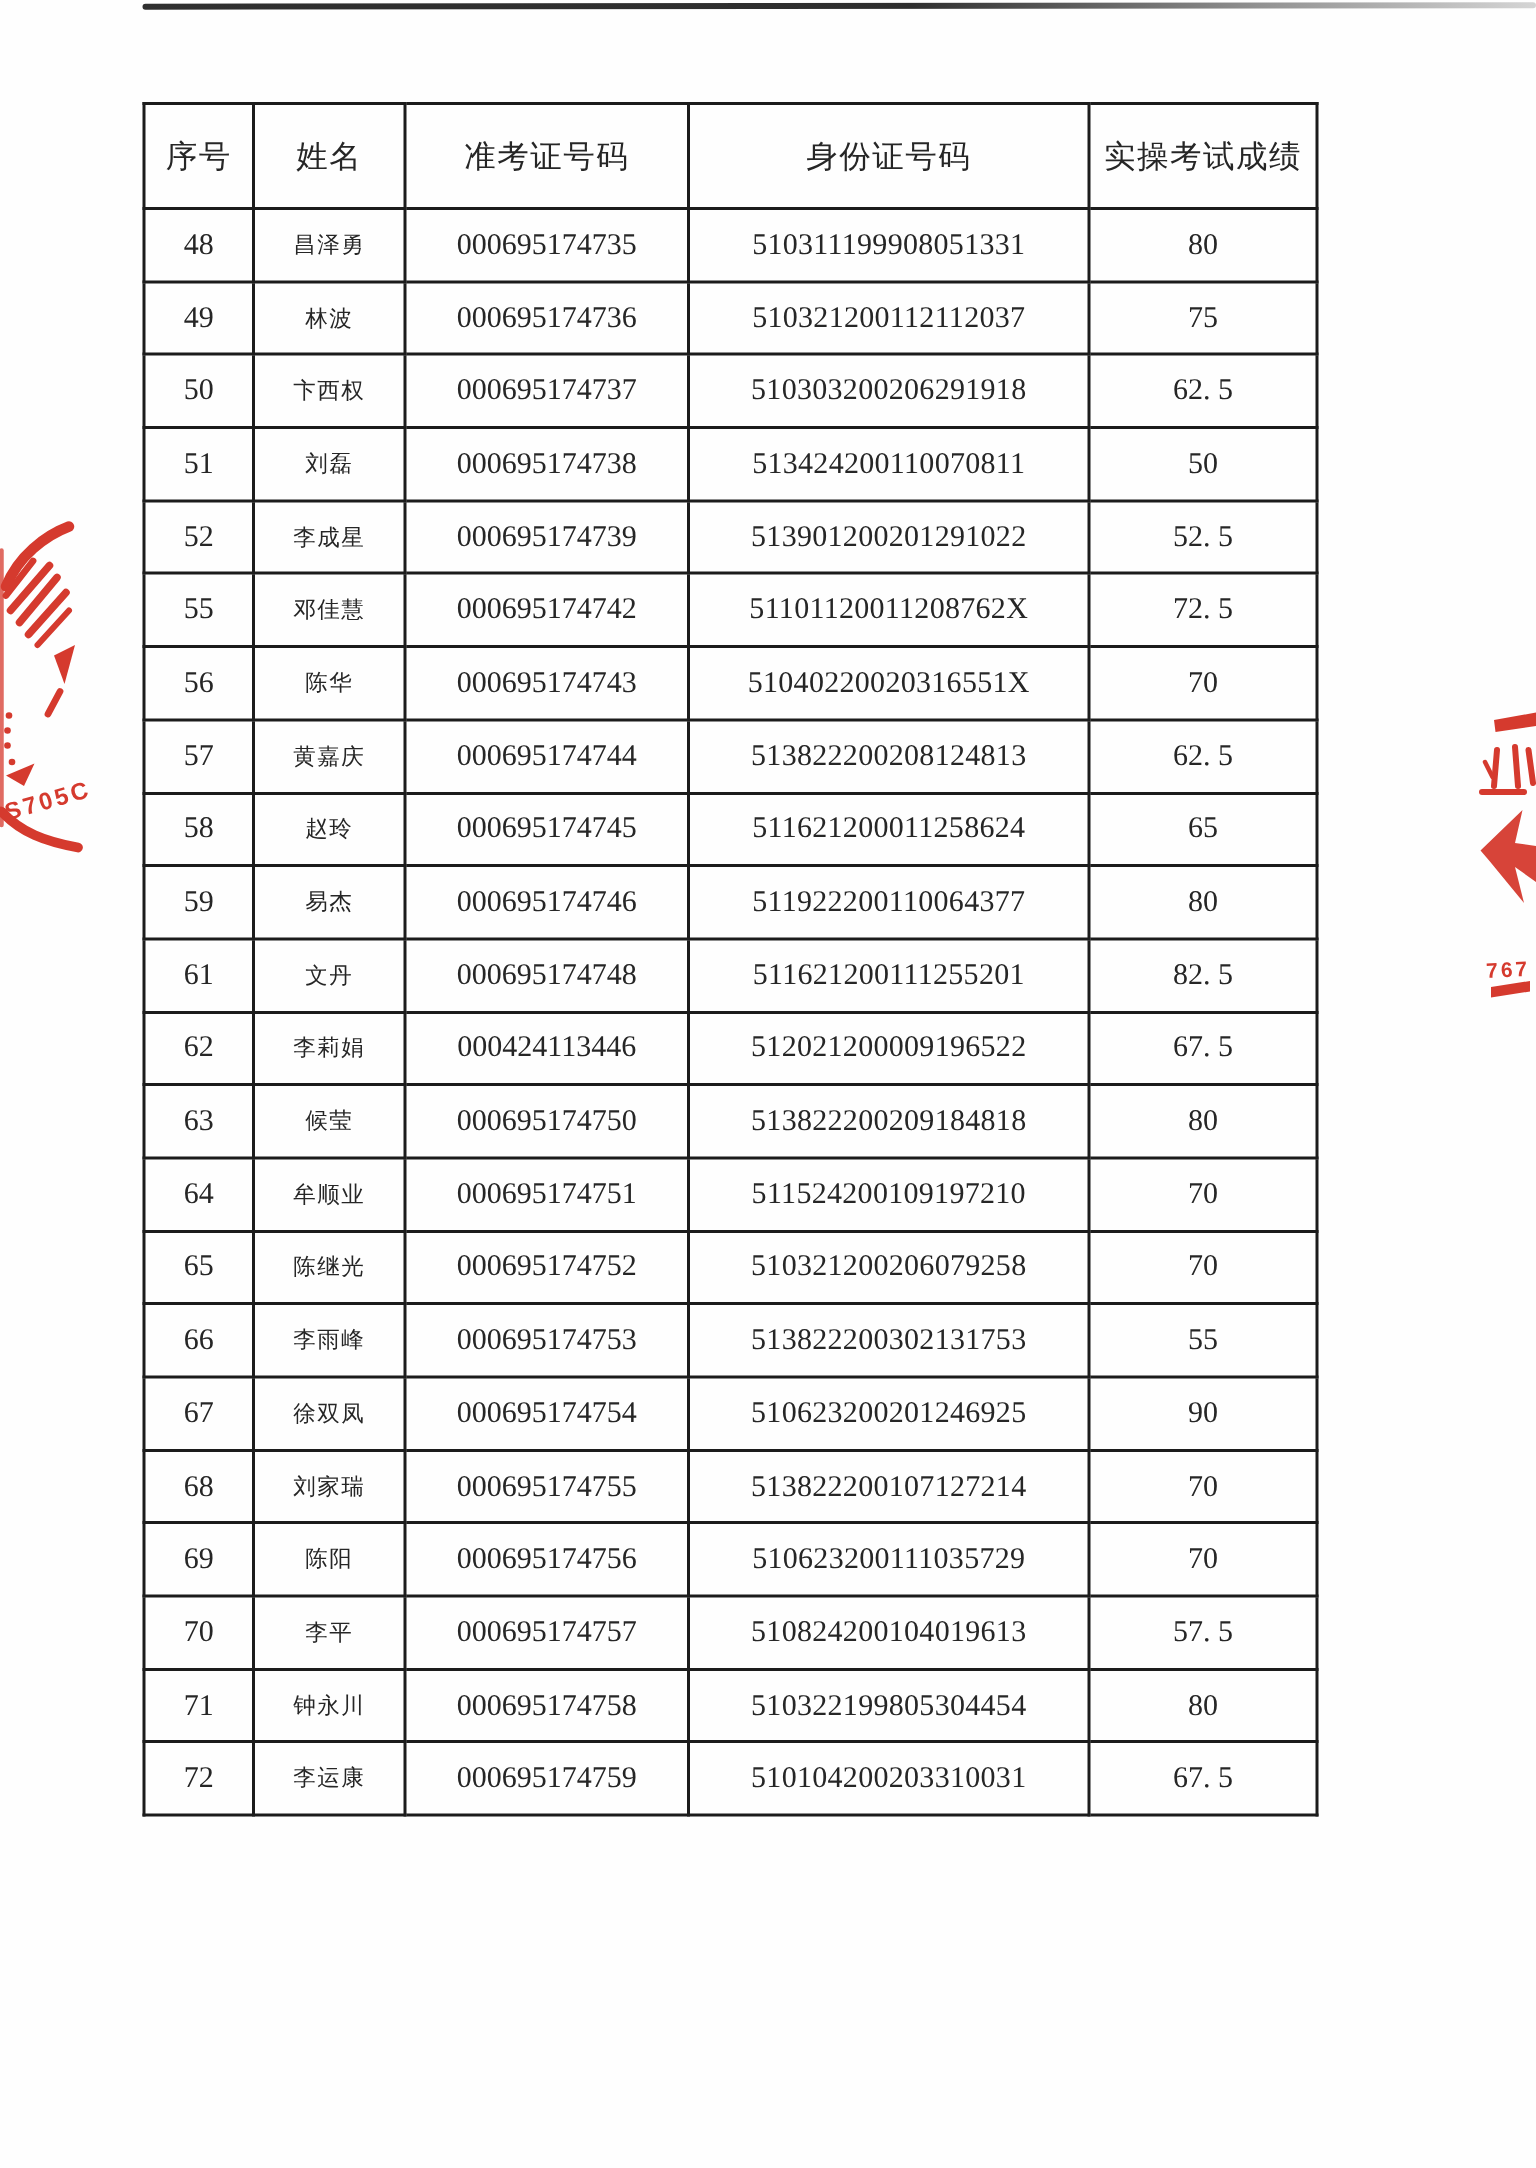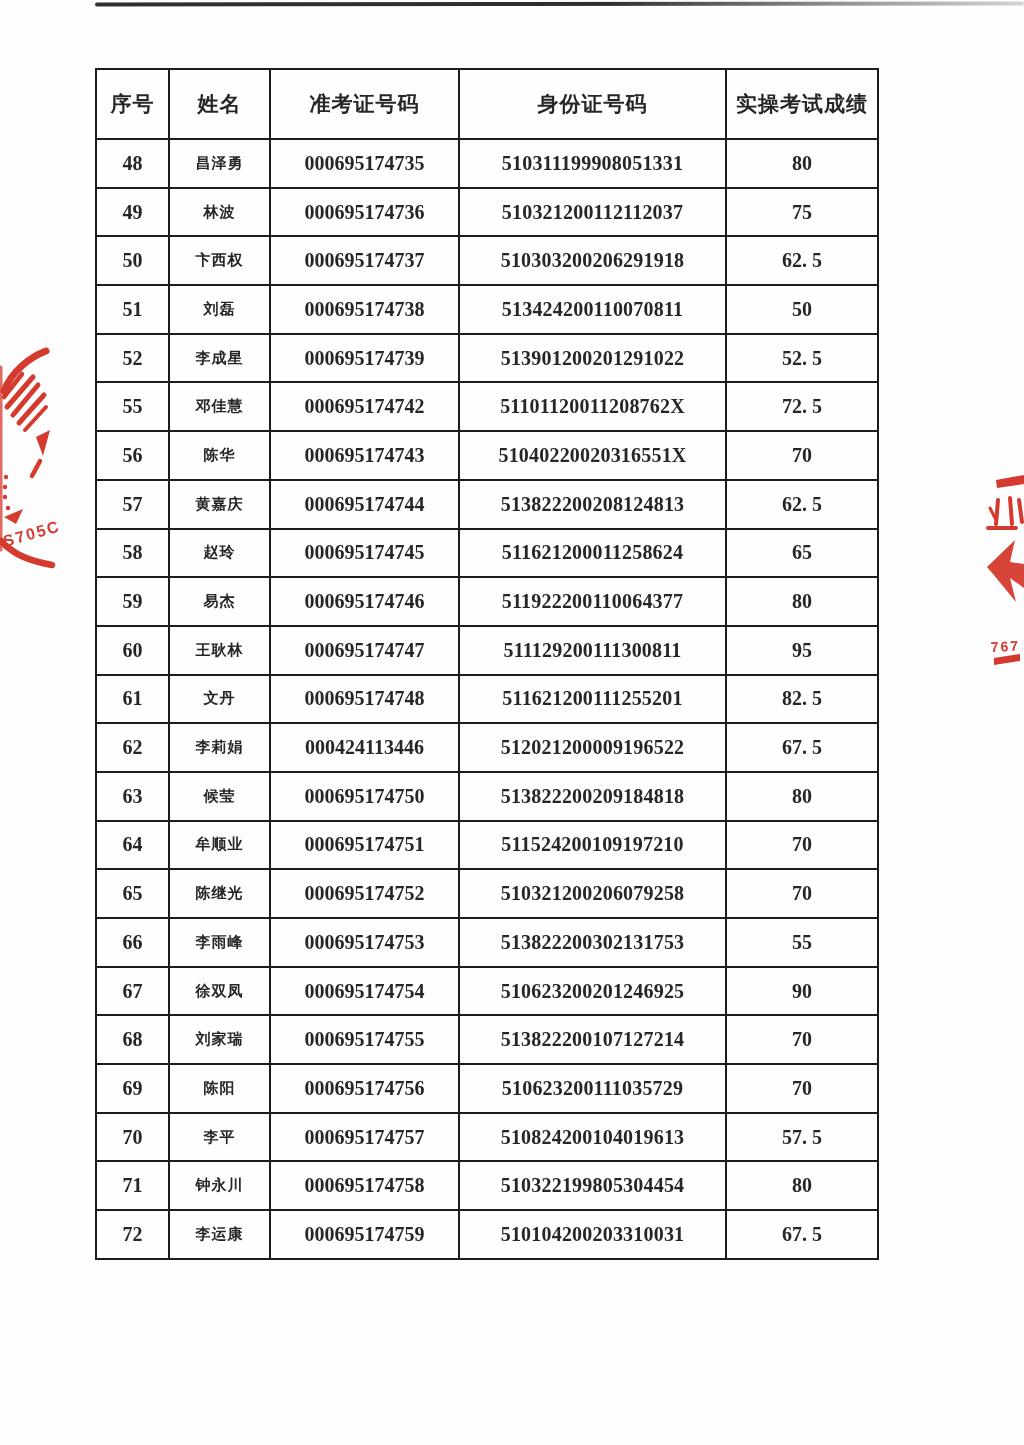--- a/index.html
+++ b/index.html
@@ -42,24 +42,24 @@
   .exam-table th, .exam-table td {
     border: 2.4px solid #1c1c1c;
     text-align: center;
     vertical-align: middle;
     color: #262626;
     padding: 0;
     overflow: hidden;
     white-space: nowrap;
   }
   .exam-table thead tr { height: 70px; }
-  .exam-table tbody tr { height: 48.7px; font-weight: bold; }
+  .exam-table tbody tr { height: 48.7px; }
   .exam-table th {
     font-size: 21px;
-    font-weight: 700;
+    font-weight: 400;
     letter-spacing: 1px;
   }
   .exam-table td { font-size: 20px; }
   td.cell-name { font-size: 15px; letter-spacing: 1px; }
   td.cell-id { letter-spacing: 0.2px; margin-left: 25px; }
   
   .seal {
     position: absolute;
     overflow: visible;
   }
@@ -170,27 +170,20 @@
     </tr>
 
     <tr>
       <td class="cell-serial">59</td>
       <td class="cell-name">易杰</td>
       <td class="cell-adm">000695174746</td>
       <td class="cell-id">511922200110064377</td>
       <td class="cell-score">80</td>
     </tr>
 
-    <tr>
-      <td class="cell-serial">60</td>
-      <td class="cell-name">王耿林</td>
-      <td class="cell-adm">000695174747</td>
-      <td class="cell-id">511129200111300811</td>
-      <td class="cell-score">95</td>
-    </tr>
 
     <tr>
       <td class="cell-serial">61</td>
       <td class="cell-name">文丹</td>
       <td class="cell-adm">000695174748</td>
       <td class="cell-id">511621200111255201</td>
       <td class="cell-score">82. 5</td>
     </tr>
 
     <tr>

